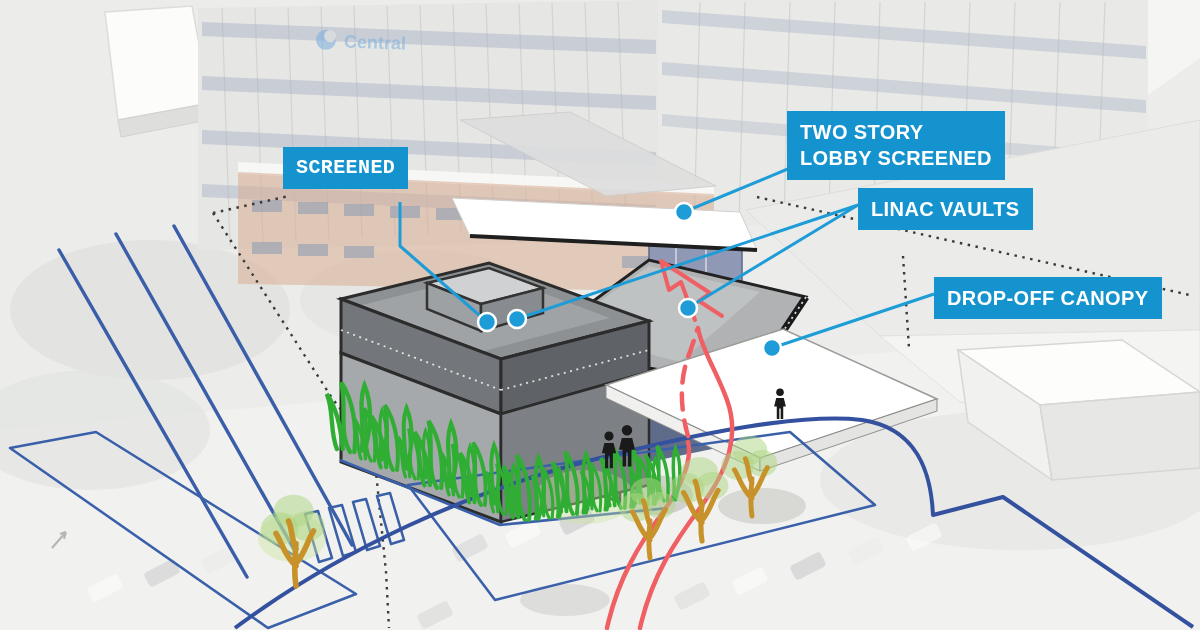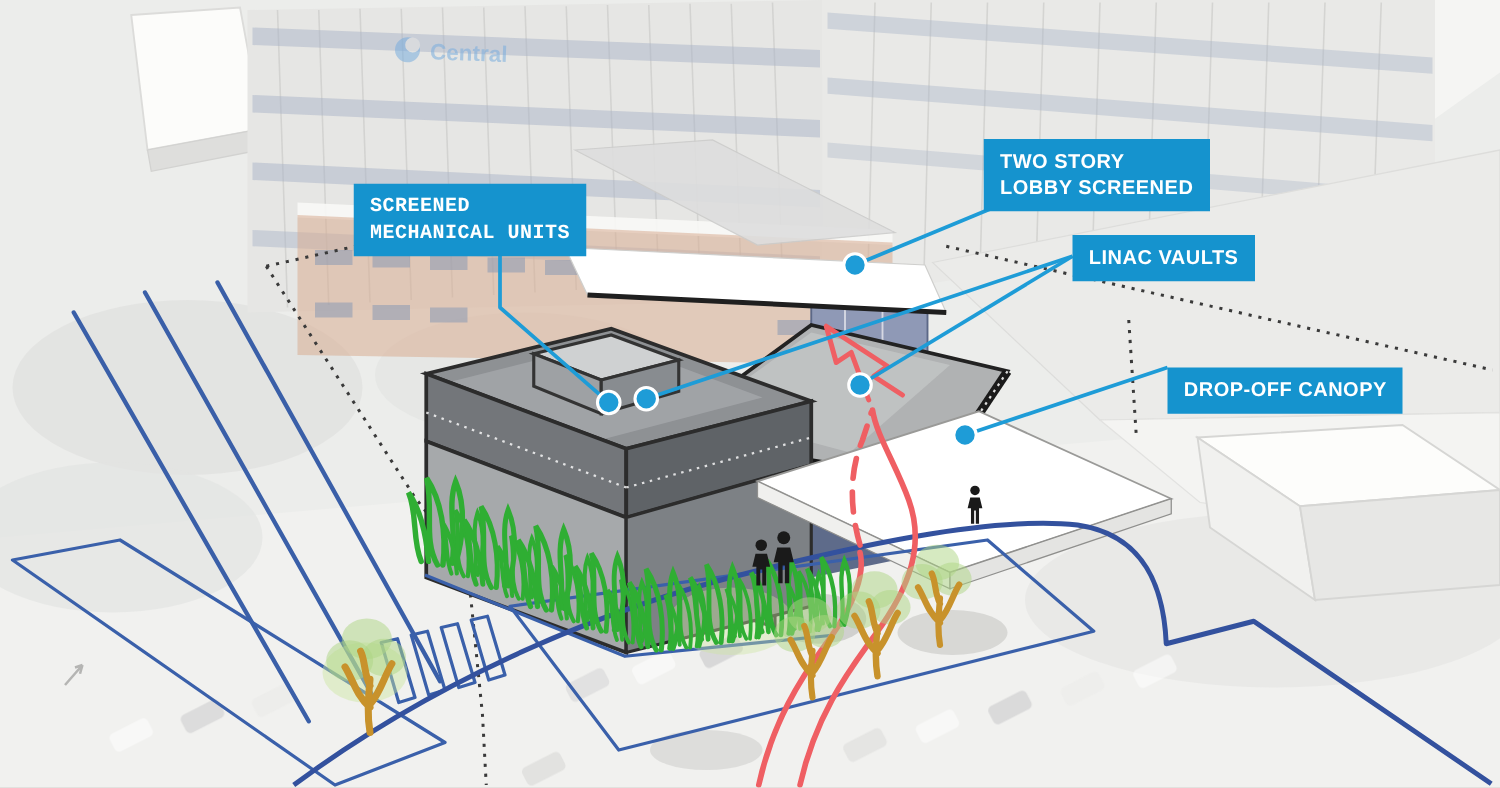--- a/index.html
+++ b/index.html
@@ -1,20 +1,20 @@
 <!DOCTYPE html>
 <html><head>
 <meta charset="utf-8">
 <style>
   html,body{margin:0;padding:0;background:#cfcfcd;}
   .stage{position:relative;width:1200px;height:630px;overflow:hidden;
          background:#ecedeb;font-family:"Liberation Sans",sans-serif;}
   .stage svg{position:absolute;left:0;top:0;}
   .callout{position:absolute;background:var(--label-blue,#1593ce);color:#fff;
-           font-weight:bold;font-size:16px;line-height:1.32;letter-spacing:.4px;
+           font-weight:bold;font-size:20px;line-height:1.32;letter-spacing:.4px;
            padding:8px 13px;white-space:nowrap;z-index:5;}
   .callout span{display:block;}
 </style>
 </head>
 <body>
 
 <div class="stage" style="--label-blue: #1593ce;">
 <svg width="1200" height="630" viewBox="0 0 1200 630">
   <defs>
     <path id="shrub" d="M0,0 C-8,-14 -2,-30 -6,-48 C2,-36 5,-18 3,0 M-9,-2 C-14,-14 -11,-28 -16,-40 C-9,-30 -6,-14 -5,-2 M8,-1 C11,-16 5,-32 10,-46 C16,-32 14,-14 10,-1"></path>
@@ -285,25 +285,24 @@
     <circle cx="487" cy="322" r="9"></circle>
     <circle cx="684" cy="212" r="9"></circle>
     <circle cx="688" cy="308" r="9"></circle>
     <circle cx="517" cy="319" r="9"></circle>
     <circle cx="772" cy="348" r="9"></circle>
   </g>
 </svg>
 
 <div class="callout" style="left:283px;top:147px;font-family:Liberation Mono, monospace;">
   <span>SCREENED</span>
-  <span>MECHANICAL UNITS</span>
 </div>
 <div class="callout" style="left:787px;top:111px;">
   <span>TWO STORY</span>
   <span>LOBBY SCREENED</span>
 </div>
 <div class="callout" style="left:858px;top:188px;">
   <span>LINAC VAULTS</span>
 </div>
-<div class="callout" style="left:934px;top:277px;margin-top:17px;">
+<div class="callout" style="left:934px;top:277px;">
   <span>DROP-OFF CANOPY</span>
 </div>
 </div>
 
 </body></html>

